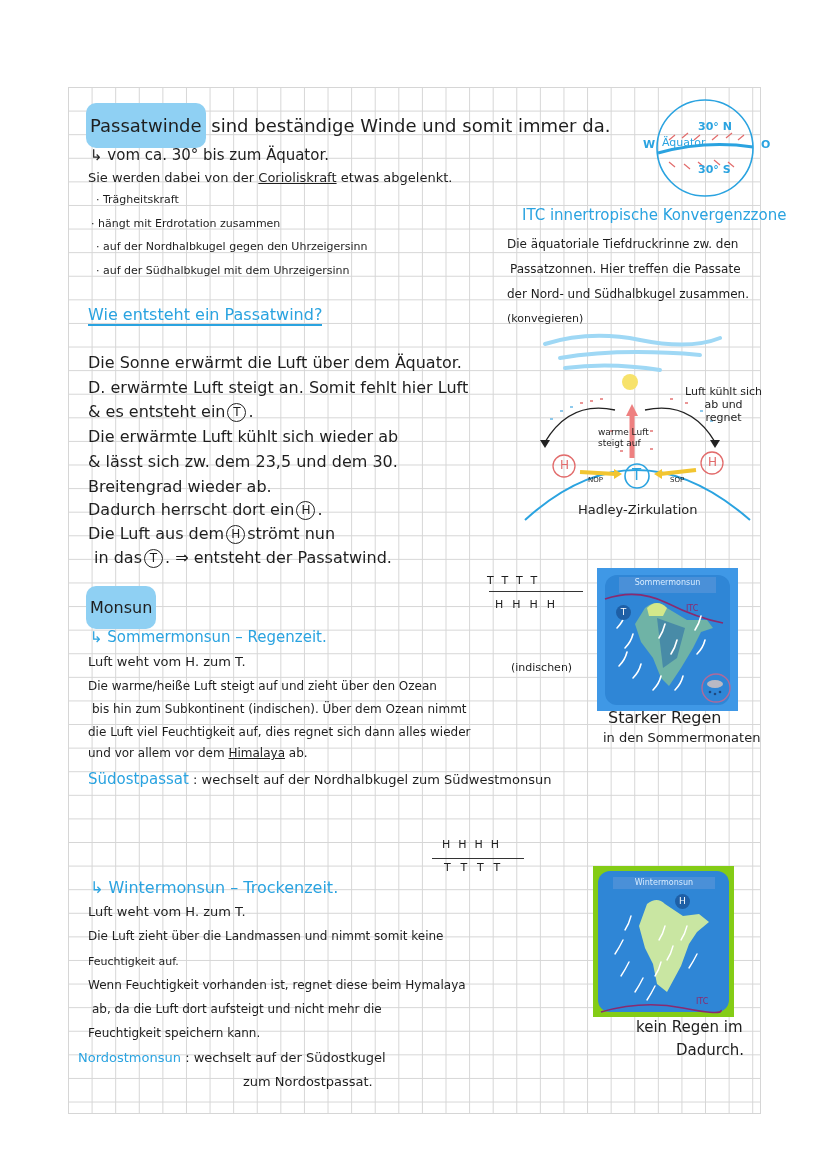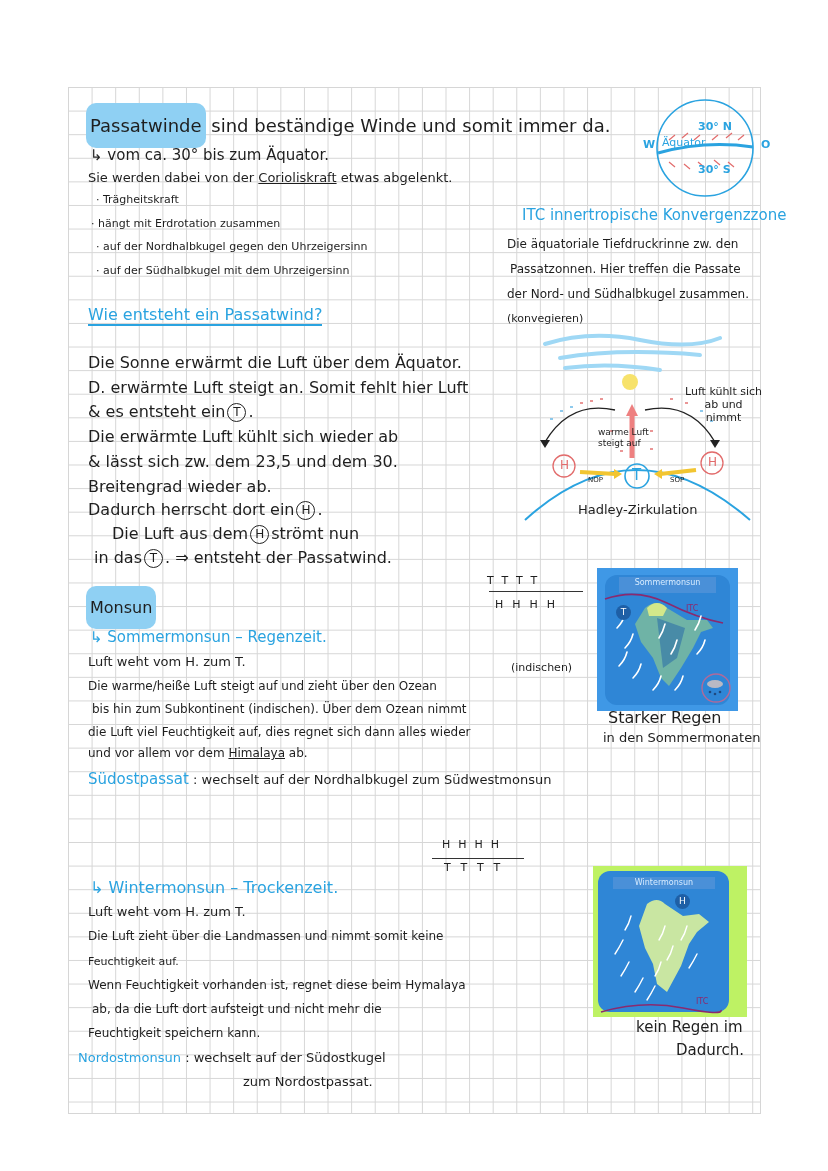--- a/index.html
+++ b/index.html
@@ -79,21 +79,21 @@
 <div class="t s16 blue heading-ul" style="left:88px;top:305px;">Wie entsteht ein Passatwind?</div>
 
 <div id="entstehung-lines">
   <div class="t s16" style="left:88px;top:353px;"><span>Die Sonne erwärmt die Luft über dem Äquator.</span></div>
   <div class="t s16" style="left:88px;top:378px;"><span>D. erwärmte Luft steigt an. Somit fehlt hier Luft</span></div>
   <div class="t s16" style="left:88px;top:402px;"><span>&amp; es entsteht ein</span><span class="circ">T</span><span>.</span></div>
   <div class="t s16" style="left:88px;top:427px;"><span>Die erwärmte Luft kühlt sich wieder ab</span></div>
   <div class="t s16" style="left:88px;top:452px;"><span>&amp; lässt sich zw. dem 23,5 und dem 30.</span></div>
   <div class="t s16" style="left:88px;top:477px;"><span>Breitengrad wieder ab.</span></div>
   <div class="t s16" style="left:88px;top:500px;"><span>Dadurch herrscht dort ein</span><span class="circ">H</span><span>.</span></div>
-  <div class="t s16" style="left:88px;top:524px;margin-left:24px;"><span>Die Luft aus dem</span><span class="circ">H</span><span>strömt nun</span></div>
+  <div class="t s16" style="left:88px;top:524px;"><span>Die Luft aus dem</span><span class="circ">H</span><span>strömt nun</span></div>
   <div class="t s16" style="left:94px;top:548px;"><span>in das</span><span class="circ">T</span><span>. ⇒ entsteht der Passatwind.</span></div>
 </div>
 
 <svg style="left:520px;top:330px;" width="250" height="200" viewBox="0 0 250 200">
   <g stroke="#9fd8f5" stroke-width="4" fill="none" stroke-linecap="round">
     <path d="M25 14 Q70 0 120 10 T200 8"></path>
     <path d="M40 28 Q100 18 180 25"></path>
     <path d="M45 38 Q90 32 140 40"></path>
   </g>
   <circle cx="110" cy="52" r="8" fill="#f7e26b"></circle>
@@ -126,21 +126,21 @@
   <circle cx="192" cy="133" r="11" fill="none" stroke="#e26b6b" stroke-width="1.3"></circle>
   <circle cx="117" cy="146" r="12" fill="none" stroke="#2aa3e0" stroke-width="1.6"></circle>
   <path d="M60 142 L96 144" stroke="#f2c531" stroke-width="4"></path>
   <path d="M94 139 L102 144 L94 149 Z" fill="#f2c531"></path>
   <path d="M176 140 L140 144" stroke="#f2c531" stroke-width="4"></path>
   <path d="M142 139 L134 144 L142 149 Z" fill="#f2c531"></path>
 </svg>
 <div class="t s11" style="left:685px;top:385px;text-align:center;line-height:13px;">
   <div>Luft kühlt sich</div>
   <div>ab und</div>
-  <div>nimmt</div>
+  <div>regnet</div>
 </div>
 <div class="t" style="left:598px;top:427px;font-size:9px;line-height:11px;">
   <div>warme Luft</div>
   <div>steigt auf</div>
 </div>
 <div class="t s12" style="left:560px;top:458px;color:#e26b6b;">H</div>
 <div class="t s12" style="left:708px;top:455px;color:#e26b6b;">H</div>
 <div class="t s15" style="left:632px;top:466px;color:#2aa3e0;">T</div>
 <div class="t" style="left:588px;top:476px;font-size:7px;">NOP</div>
 <div class="t" style="left:670px;top:476px;font-size:7px;">SOP</div>
@@ -219,21 +219,21 @@
 <div class="t s11" style="left:88px;top:955px;">Feuchtigkeit auf.</div>
 <div class="t s12" style="left:88px;top:978px;">Wenn Feuchtigkeit vorhanden ist, regnet diese beim Hymalaya</div>
 <div class="t s12" style="left:92px;top:1002px;">ab, da die Luft dort aufsteigt und nicht mehr die</div>
 <div class="t s12" style="left:88px;top:1026px;">Feuchtigkeit speichern kann.</div>
 <div class="t s13" style="left:78px;top:1050px;">
   <span class="blue">Nordostmonsun</span>
   <span>: wechselt auf der Südostkugel</span>
 </div>
 <div class="t s13" style="left:243px;top:1074px;">zum Nordostpassat.</div>
 
-<div style="position:absolute;left:593px;top:866px;width:154px;height:151px;background:#bef264;">
+<div style="position:absolute;left:593px;top:866px;width:141px;height:151px;background:#84cc16;">
   <div style="position:absolute;left:5px;top:5px;width:131px;height:141px;background:#2f86d6;border-radius:12px;"></div>
   <div style="position:absolute;left:20px;top:11px;width:102px;height:12px;background:#4a90d8;color:#d8ecff;font-size:8px;text-align:center;line-height:12px;">Wintermonsun</div>
   <svg style="left:0;top:0;" width="141" height="151" viewBox="0 0 141 151">
     <path d="M54 38 Q64 30 72 38 L90 50 L106 48 L116 56 L104 66 L96 78 L88 100 L74 126 L64 118 L60 98 L52 82 L46 60 Z" fill="#c9e6a2"></path>
     <path d="M8 146 Q50 134 90 142 T128 144" fill="none" stroke="#8a2a6f" stroke-width="1.6"></path>
     <g stroke="#fff" stroke-width="1.4" fill="none" stroke-linecap="round">
       <path d="M38 50 q-2 8 -6 14"></path>
         <path d="M30 74 q-4 8 -8 14"></path>
         <path d="M36 96 q-4 8 -8 14"></path>
         <path d="M50 112 q-4 8 -8 14"></path>

